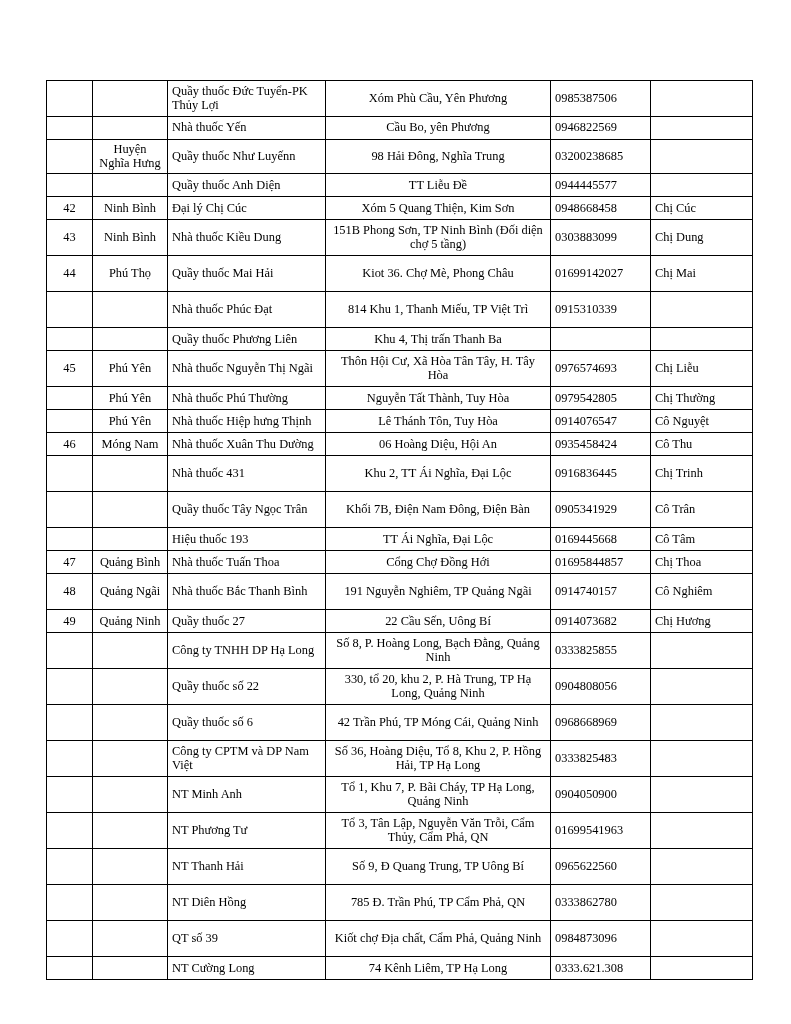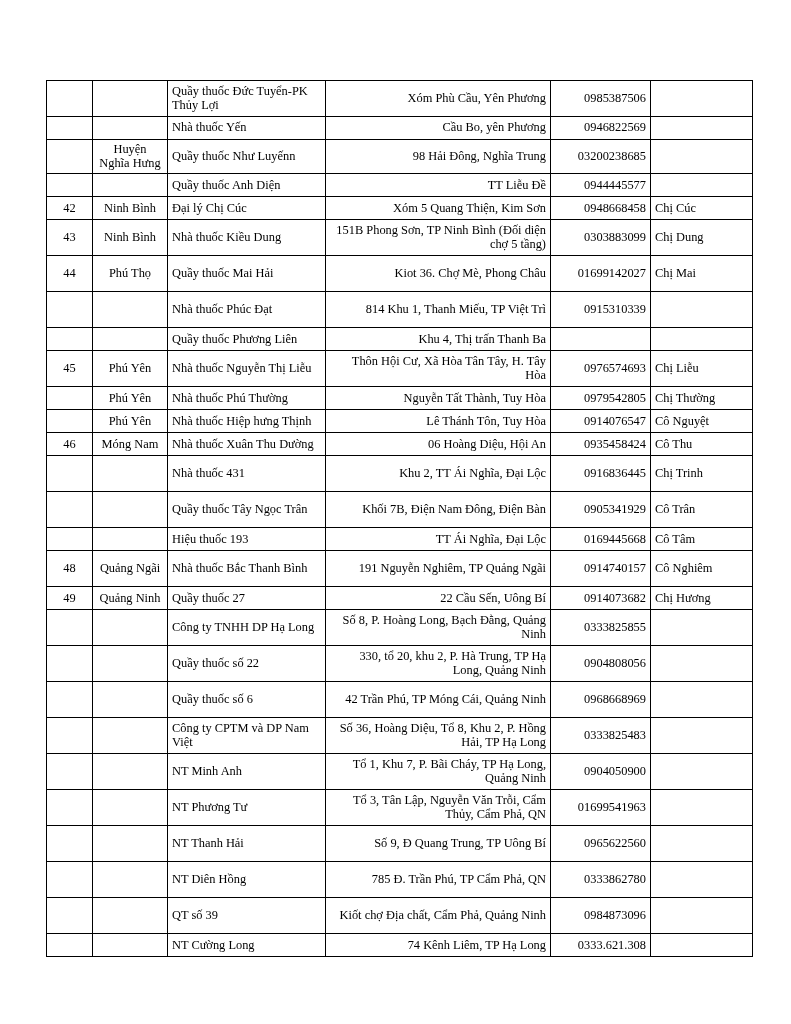--- a/index.html
+++ b/index.html
@@ -48,22 +48,22 @@
   col.c-stt   { width: 46px;  }
   col.c-prov  { width: 75px;  }
   col.c-name  { width: 158px; }
   col.c-addr  { width: 225px; }
   col.c-phone { width: 100px; }
   col.c-contact { width: 102px; }
 
   td.stt     { text-align: center; }
   td.prov    { text-align: center; }
   td.name    { text-align: left; }
-  td.addr    { text-align: right; }
-  td.phone   { text-align: right; }
+  td.addr    { text-align: center; }
+  td.phone   { text-align: left; }
   td.contact { text-align: left; padding-left: 6px; }
 
   
   tr.r-tall td { height: 30px; }
   tr.r-short td { height: 17px; }
 </style>
 </head>
 <body>
 
 <div id="page">
@@ -146,21 +146,21 @@
             <td class="stt"></td>
             <td class="prov"></td>
             <td class="name">Quầy thuốc Phương Liên</td>
             <td class="addr">Khu 4, Thị trấn Thanh Ba</td>
             <td class="phone"></td>
             <td class="contact"></td>
           </tr>
           <tr class="r-tall">
             <td class="stt">45</td>
             <td class="prov">Phú Yên</td>
-            <td class="name">Nhà thuốc Nguyễn Thị Liễu</td>
+            <td class="name">Nhà thuốc Nguyễn Thị Ngãi</td>
             <td class="addr">Thôn Hội Cư, Xã Hòa Tân Tây, H. Tây Hòa</td>
             <td class="phone">0976574693</td>
             <td class="contact">Chị Liễu</td>
           </tr>
           <tr class="r-short">
             <td class="stt"></td>
             <td class="prov">Phú Yên</td>
             <td class="name">Nhà thuốc Phú Thường</td>
             <td class="addr">Nguyễn Tất Thành, Tuy Hòa</td>
             <td class="phone">0979542805</td>
@@ -199,20 +199,28 @@
             <td class="contact">Cô Trân</td>
           </tr>
           <tr class="r-short">
             <td class="stt"></td>
             <td class="prov"></td>
             <td class="name">Hiệu thuốc 193</td>
             <td class="addr">TT Ái Nghĩa, Đại Lộc</td>
             <td class="phone">0169445668</td>
             <td class="contact">Cô Tâm</td>
           </tr>
+          <tr class="r-short">
+            <td class="stt">47</td>
+            <td class="prov">Quảng Bình</td>
+            <td class="name">Nhà thuốc Tuấn Thoa</td>
+            <td class="addr">Cổng Chợ Đồng Hới</td>
+            <td class="phone">01695844857</td>
+            <td class="contact">Chị Thoa</td>
+          </tr>
           <tr class="r-tall">
             <td class="stt">48</td>
             <td class="prov">Quảng Ngãi</td>
             <td class="name">Nhà thuốc Bắc Thanh Bình</td>
             <td class="addr">191 Nguyễn Nghiêm, TP Quảng Ngãi</td>
             <td class="phone">0914740157</td>
             <td class="contact">Cô Nghiêm</td>
           </tr>
           <tr class="r-short">
             <td class="stt">49</td>

